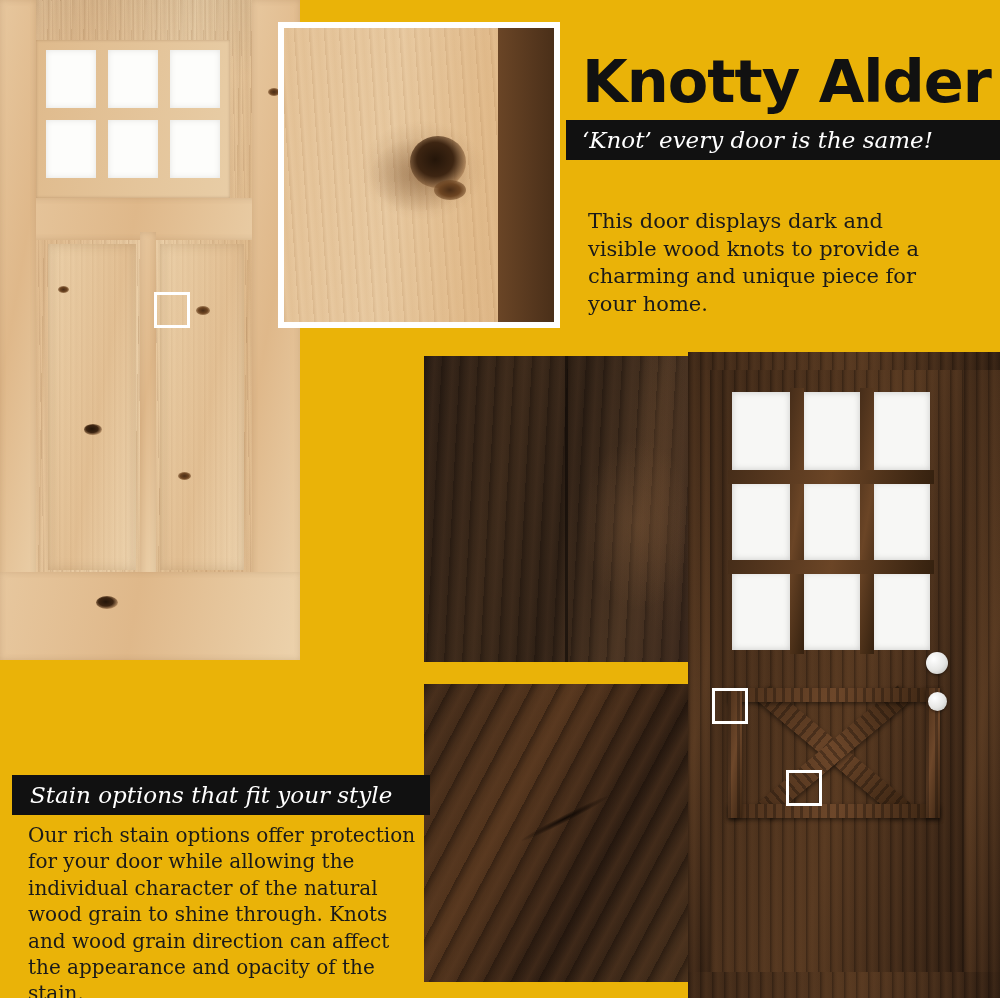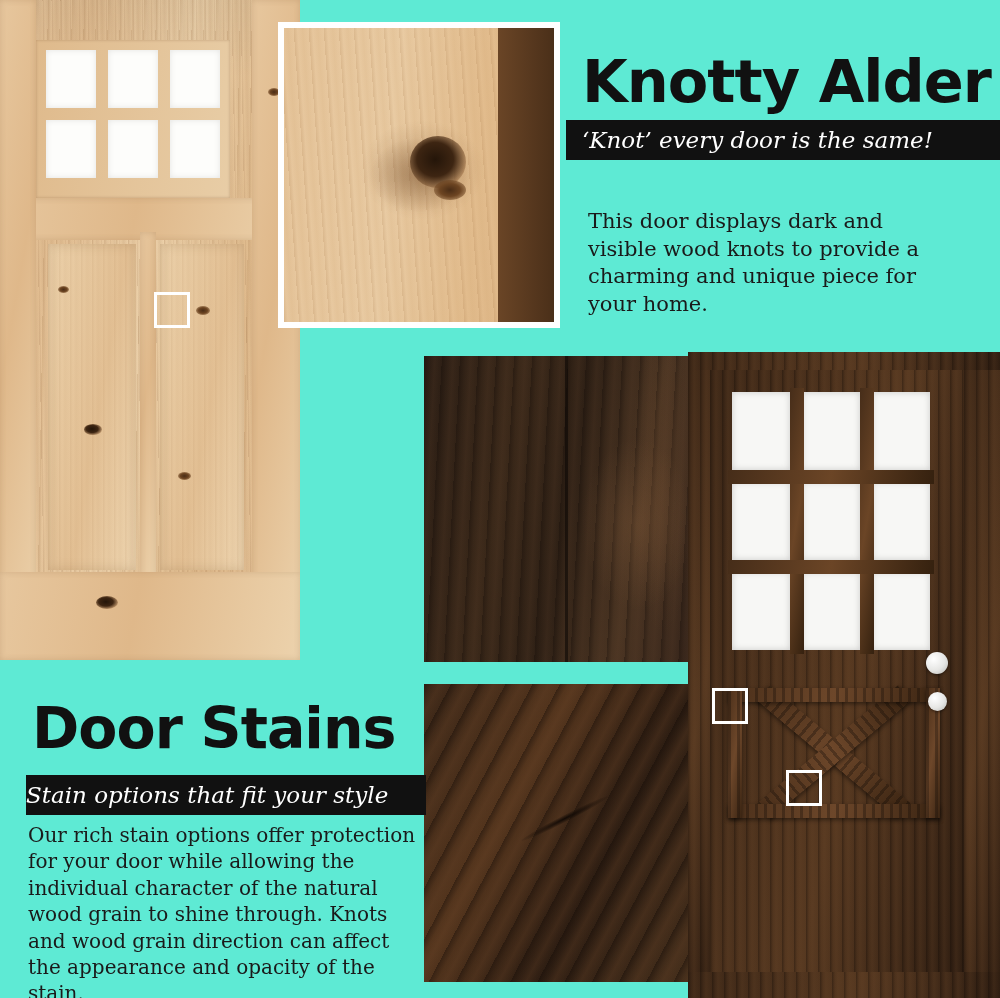--- a/index.html
+++ b/index.html
@@ -3,21 +3,21 @@
 <meta charset="utf-8">
 <style>
   html,body{margin:0;padding:0;}
   body{
     width:1000px;height:998px;
     background:#ffffff;
     font-family:"Liberation Sans", sans-serif;
     overflow:hidden;
     position:relative;
   }
-  .stage{position:absolute;left:0;top:0;width:1000px;height:998px;overflow:hidden;background:#5eead4;}
+  .stage{position:absolute;left:0;top:0;width:1000px;height:998px;overflow:hidden;background:#eab308;}
 
   
   .wood{position:absolute;overflow:hidden;}
 
   
   #door-light{
     left:0;top:0;width:300px;height:660px;
     background:
       linear-gradient(180deg,rgba(0,0,0,0.05),rgba(0,0,0,0) 12%),
       repeating-linear-gradient(91deg,
@@ -199,21 +199,21 @@
     line-height:1.32;
   }
 
   
   #knotty-title{left:582px;top:52px;font-size:59px;}
   #knotty-subbar{left:566px;top:120px;width:434px;height:40px;padding-left:16px;font-size:23px;}
   #knotty-body{left:588px;top:172px;width:360px;font-size:21px;margin-top:36px;}
 
   
   #stains-title{left:32px;top:700px;font-size:57px;}
-  #stains-subbar{left:26px;top:775px;width:400px;height:40px;font-size:23px;}
+  #stains-subbar{left:12px;top:775px;width:400px;height:40px;padding-left:18px;font-size:23px;}
   #stains-body{left:28px;top:822px;width:392px;font-size:20px;}
 </style>
 </head>
 <body>
 
 <div class="stage">
 
   <div class="wood" id="door-light">
     <div class="vgrain"></div>
 
@@ -299,21 +299,20 @@
   </div>
 
   <div class="headline" id="knotty-title">Knotty Alder</div>
 
   <div class="subbar" id="knotty-subbar">
     <span>‘Knot’ every door is the same!</span>
   </div>
 
   <div class="bodytext" id="knotty-body">This door displays dark and visible wood knots to provide a charming and unique piece for your home.</div>
 
-  <div class="headline" id="stains-title">Door Stains</div>
 
   <div class="subbar" id="stains-subbar">
     <span>Stain options that fit your style</span>
   </div>
 
   <div class="bodytext" id="stains-body">Our rich stain options offer protection for your door while allowing the individual character of the natural wood grain to shine through. Knots and wood grain direction can affect the appearance and opacity of the stain.</div>
 
 </div>
 
 </body></html>

